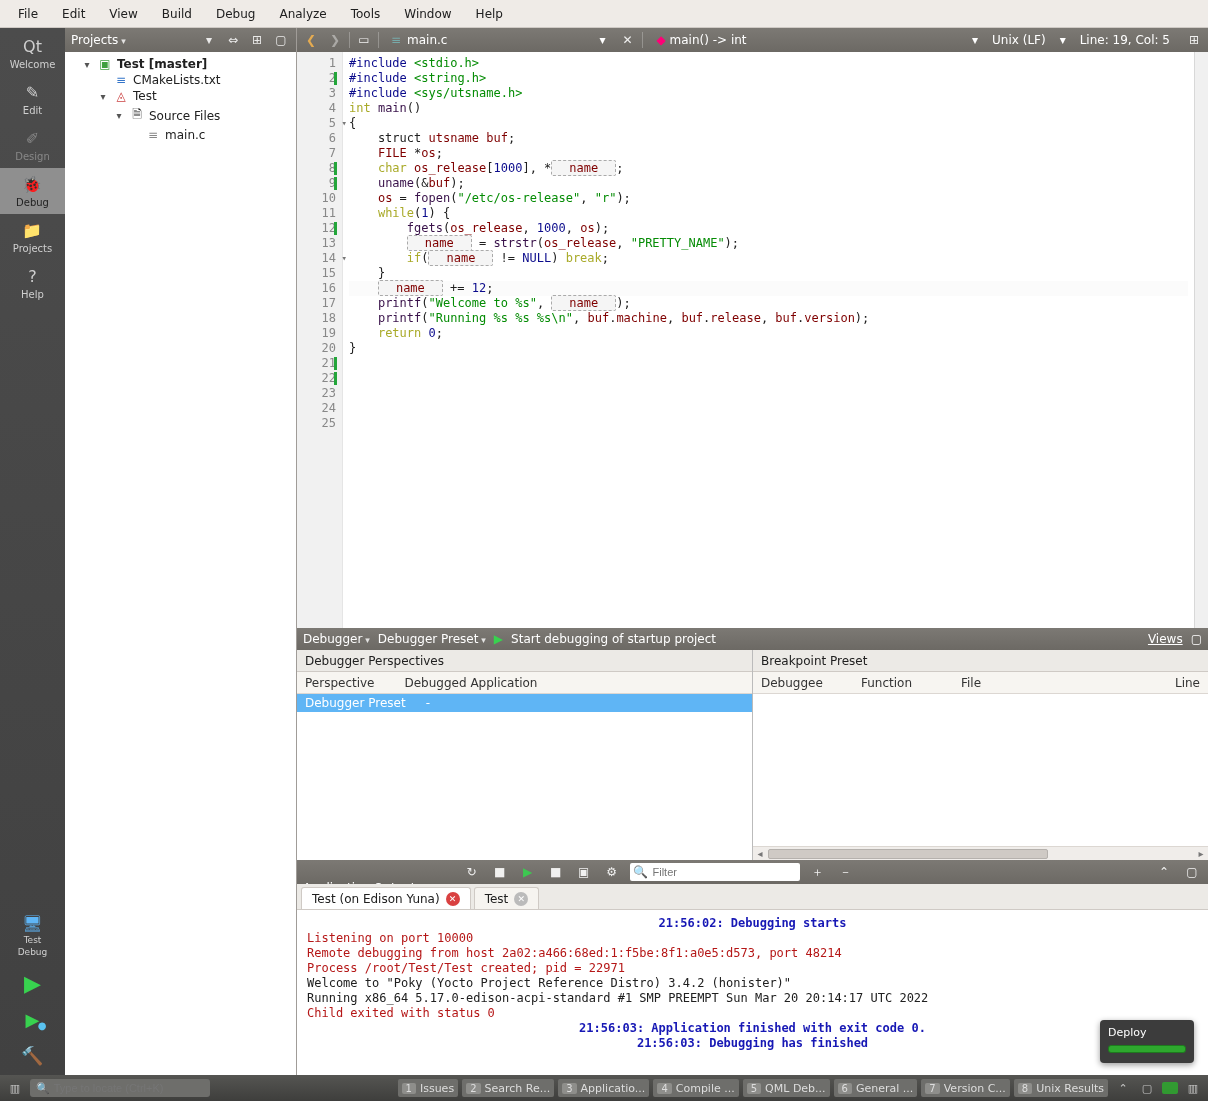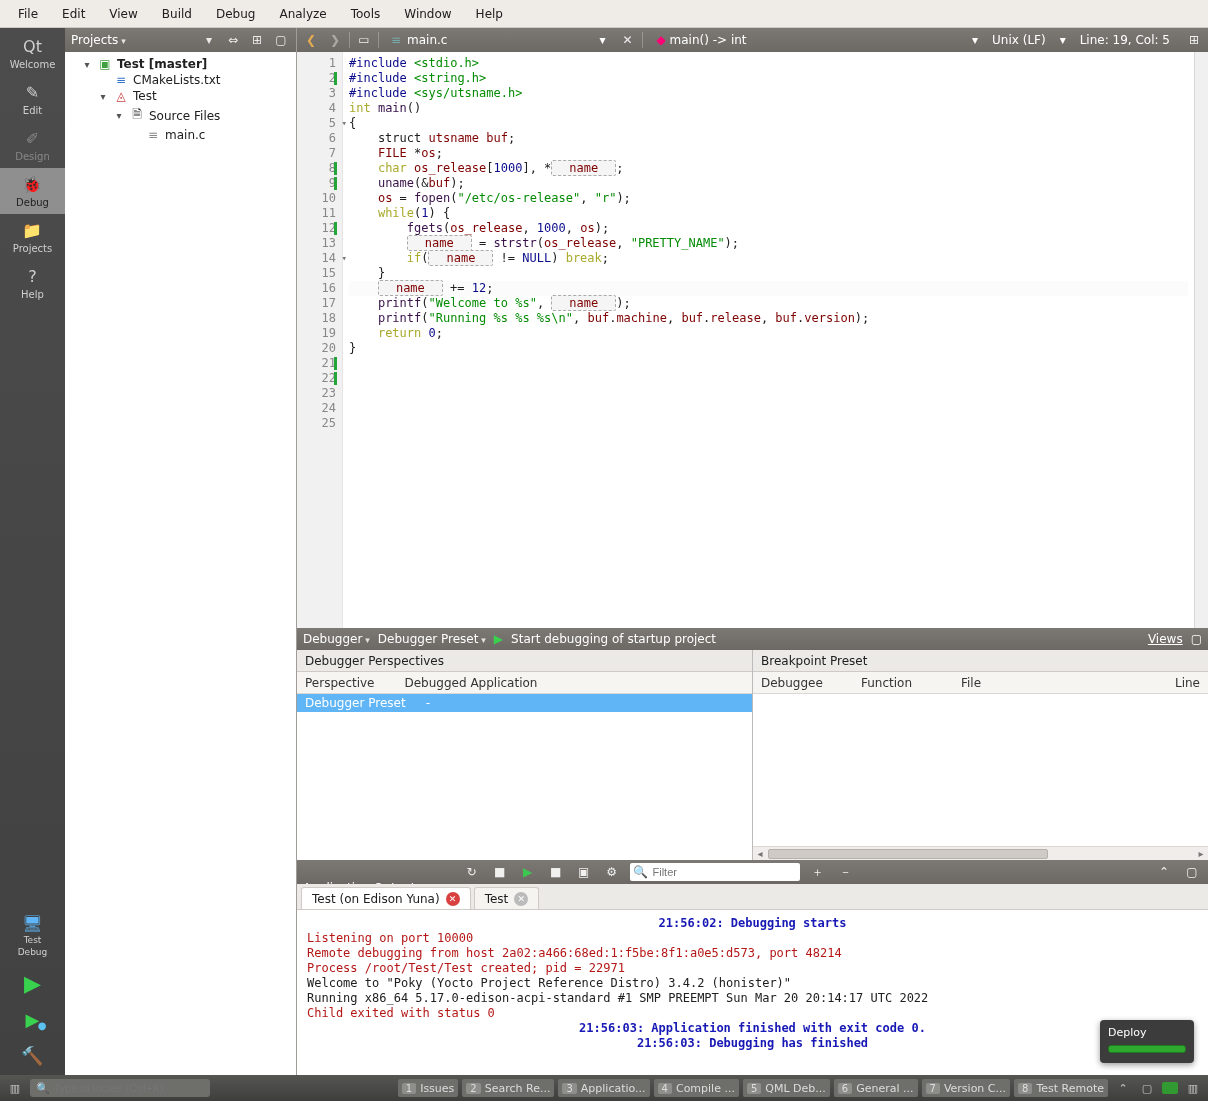--- a/index.html
+++ b/index.html
@@ -363,21 +363,21 @@
       <div class="pill">
         <span class="n">6</span>
         <span>General ...</span>
       </div>
       <div class="pill">
         <span class="n">7</span>
         <span>Version C...</span>
       </div>
       <div class="pill">
         <span class="n">8</span>
-        <span>Test Remote</span>
+        <span>Unix Results</span>
       </div>
     </div>
   <span class="ib">⌃</span>
   <span class="ib">▢</span>
   <span class="ib" style="background:#2ea82e;border-radius:2px;width:16px;height:12px;"></span>
   <span class="ib">▥</span>
 </div>
 
 <div class="toast">
   <div style="text-align:left;">Deploy</div>

